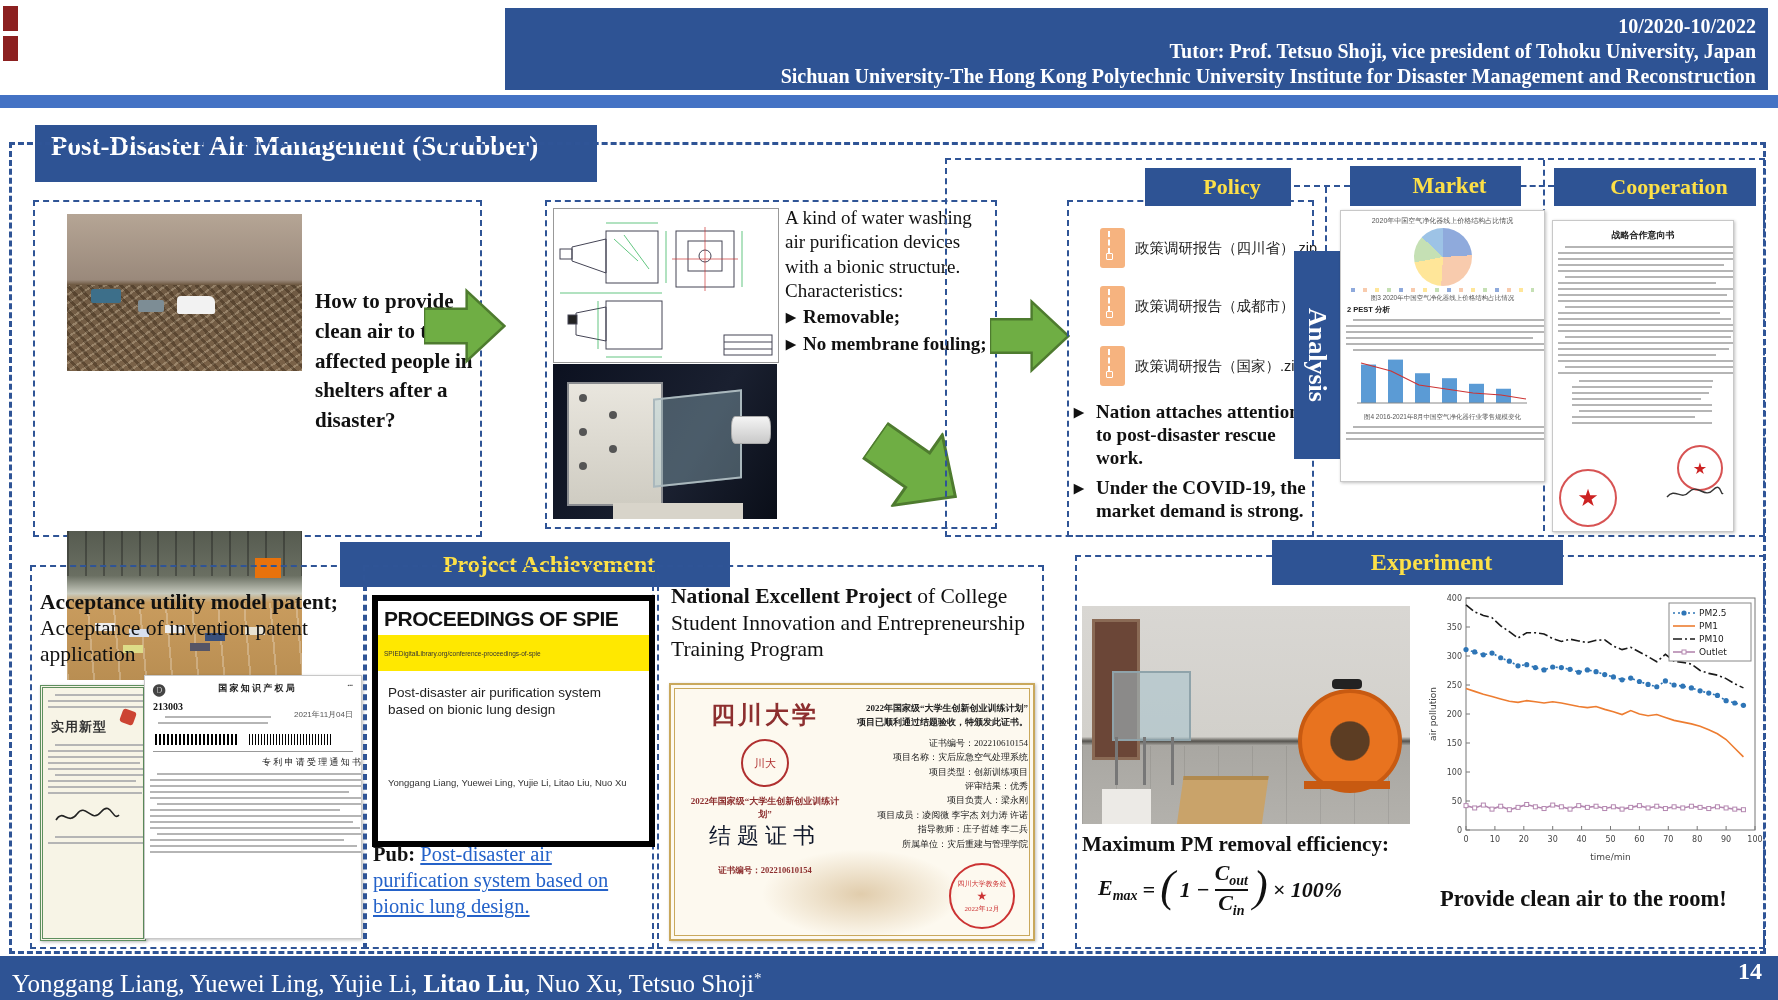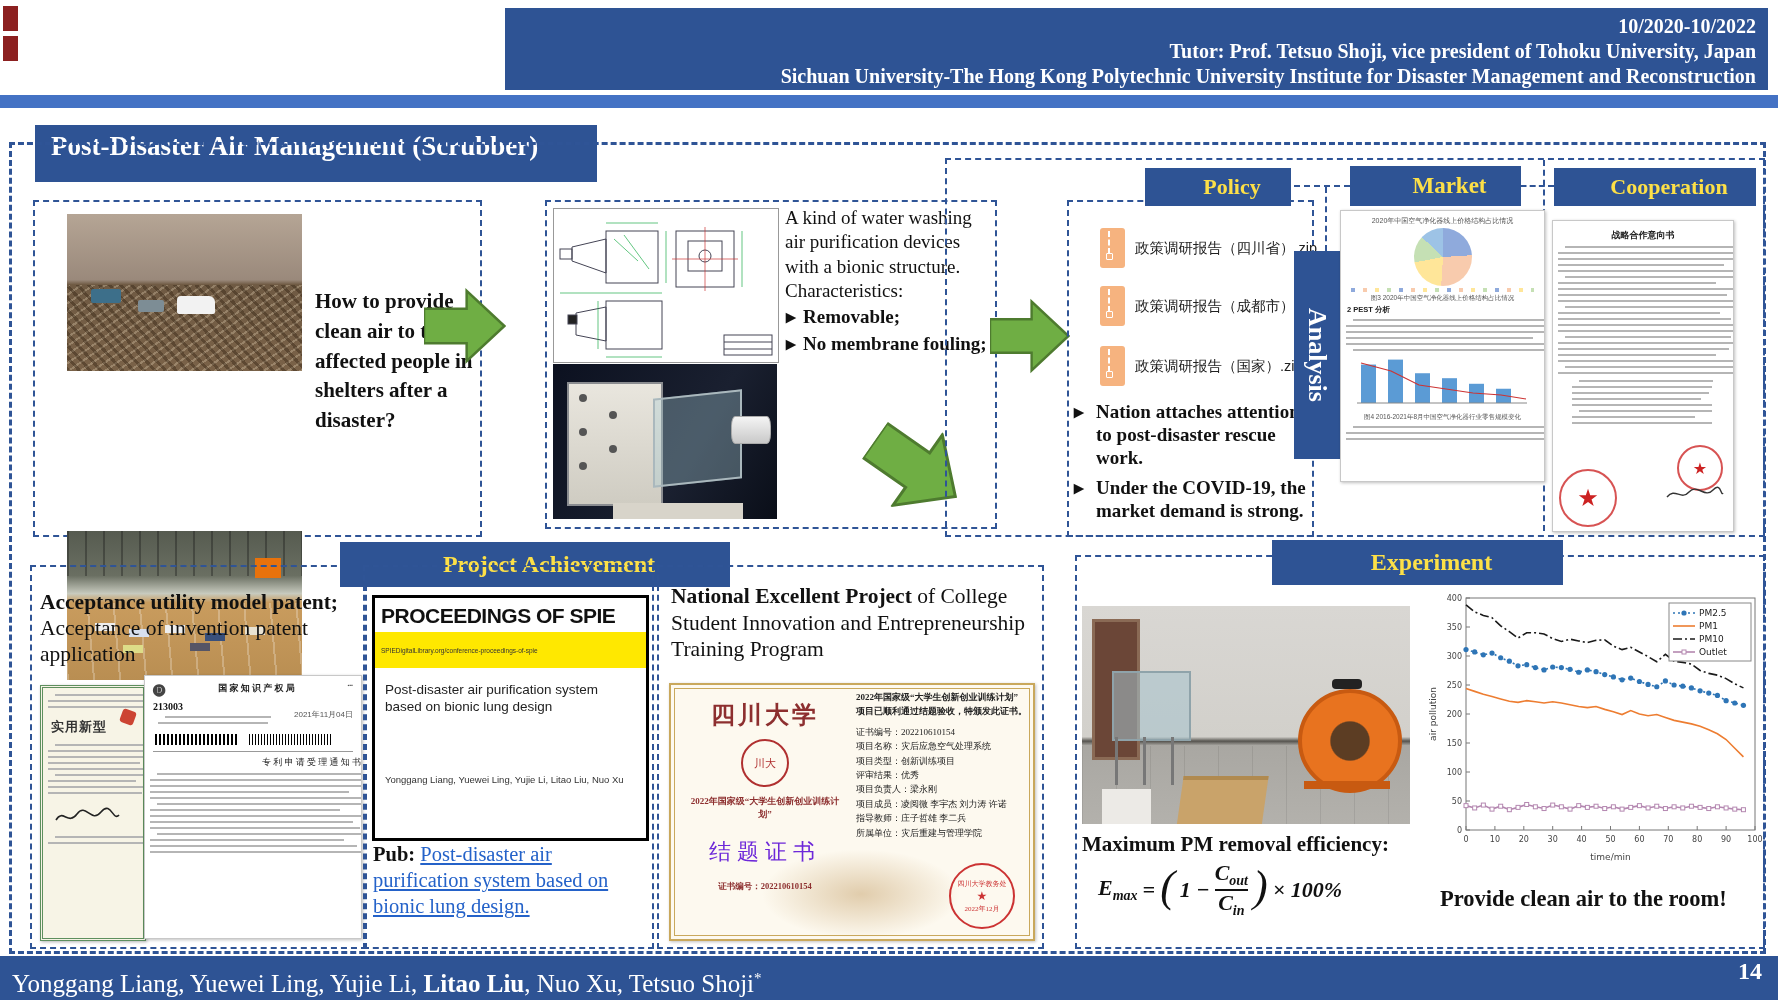--- a/index.html
+++ b/index.html
@@ -349,21 +349,21 @@
           <div class="tl" style="width: 100%;"></div>
         </div>
     </div>
   </div>
 
   <div class="abs secthdr" style="left:340px;top:542px;width:362px;height:45px;line-height:45px;font-size:24px;">
     <span>Project Achievement</span>
   </div>
 
   <div class="abs dash2" style="left:363px;top:565px;width:287px;height:380px;">
-    <div class="abs" style="left:7px;top:28px;width:271px;height:240px;background:#fff;border:3px solid #000000;overflow:hidden;">
+    <div class="abs" style="left:7px;top:28px;width:271px;height:240px;background:#fff;border:6px solid #000000;overflow:hidden;">
       <div style="font-family:'Liberation Sans',sans-serif;font-weight:bold;font-size:21px;letter-spacing:-0.5px;color:#111;padding:6px 6px 4px 6px;">PROCEEDINGS OF SPIE</div>
       <div style="background:#ffe800;height:36px;display:flex;align-items:center;">
         <span style="font-family:'Liberation Sans',sans-serif;font-size:6.5px;color:#333;padding-left:6px;">SPIEDigitalLibrary.org/conference-proceedings-of-spie</span>
       </div>
       <div style="font-family:'Liberation Sans',sans-serif;font-size:13.5px;color:#222;padding:14px 10px 0 10px;line-height:1.25;">Post-disaster air purification system based on bionic lung design</div>
       <div style="font-family:'Liberation Sans',sans-serif;font-size:9.5px;color:#333;padding:58px 10px 0 10px;">Yonggang Liang, Yuewei Ling, Yujie Li, Litao Liu, Nuo Xu</div>
     </div>
     <div class="abs" style="left:8px;top:274px;width:272px;font-size:20.5px;line-height:1.28;">
       <span style="font-weight:bold;">Pub:</span>
       <span class="linkish">Post-disaster air purification system based on bionic lung design.</span>
@@ -376,25 +376,25 @@
     </div>
     <div class="abs" style="left:10px;top:116px;width:362px;height:254px;background:#fdf9ef;border:2px solid #c9a85c;box-shadow:inset 0 0 0 3px #fdf9ef,inset 0 0 0 4px #c9a85c,1px 1px 3px rgba(0,0,0,.25);overflow:hidden;">
       <div class="abs" style="left:90px;bottom:0;width:200px;height:90px;background:radial-gradient(ellipse at center,rgba(190,150,90,.45),rgba(190,150,90,0) 70%);"></div>
 
       <div class="abs" style="left:14px;top:14px;width:160px;text-align:center;">
         <div style="font-size:24px;font-weight:bold;color:#8d2f2f;letter-spacing:3px;">四川大学</div>
         <div class="stamp-circ" style="width:44px;height:44px;margin:8px auto;border-color:#b03030;">
           <span style="font-size:11px;color:#b03030;">川大</span>
         </div>
         <div style="font-size:9px;color:#8d2f2f;font-weight:bold;">2022年国家级“大学生创新创业训练计划”</div>
-        <div style="font-size:22px;color:#6d28d9;letter-spacing:6px;margin-top:16px;">结题证书</div>
+        <div style="font-size:22px;color:#0f172a;letter-spacing:6px;margin-top:0;">结题证书</div>
         <div style="font-size:8.5px;color:#8d2f2f;font-weight:bold;margin-top:14px;">证书编号：202210610154</div>
       </div>
 
-      <div class="abs" style="left:185px;top:5px;width:172px;">
+      <div class="abs" style="left:185px;top:16px;width:172px;text-align:right;">
         <div class="certfield" style="white-space:normal;font-weight:bold;">
           <span>2022年国家级“大学生创新创业训练计划”</span>
           <span>项目已顺利通过结题验收，特颁发此证书。</span>
         </div>
         <div style="margin-top:6px;">
           <div class="certfield">证书编号：202210610154</div>
           <div class="certfield">项目名称：灾后应急空气处理系统</div>
           <div class="certfield">项目类型：创新训练项目</div>
           <div class="certfield">评审结果：优秀</div>
           <div class="certfield">项目负责人：梁永刚</div>

